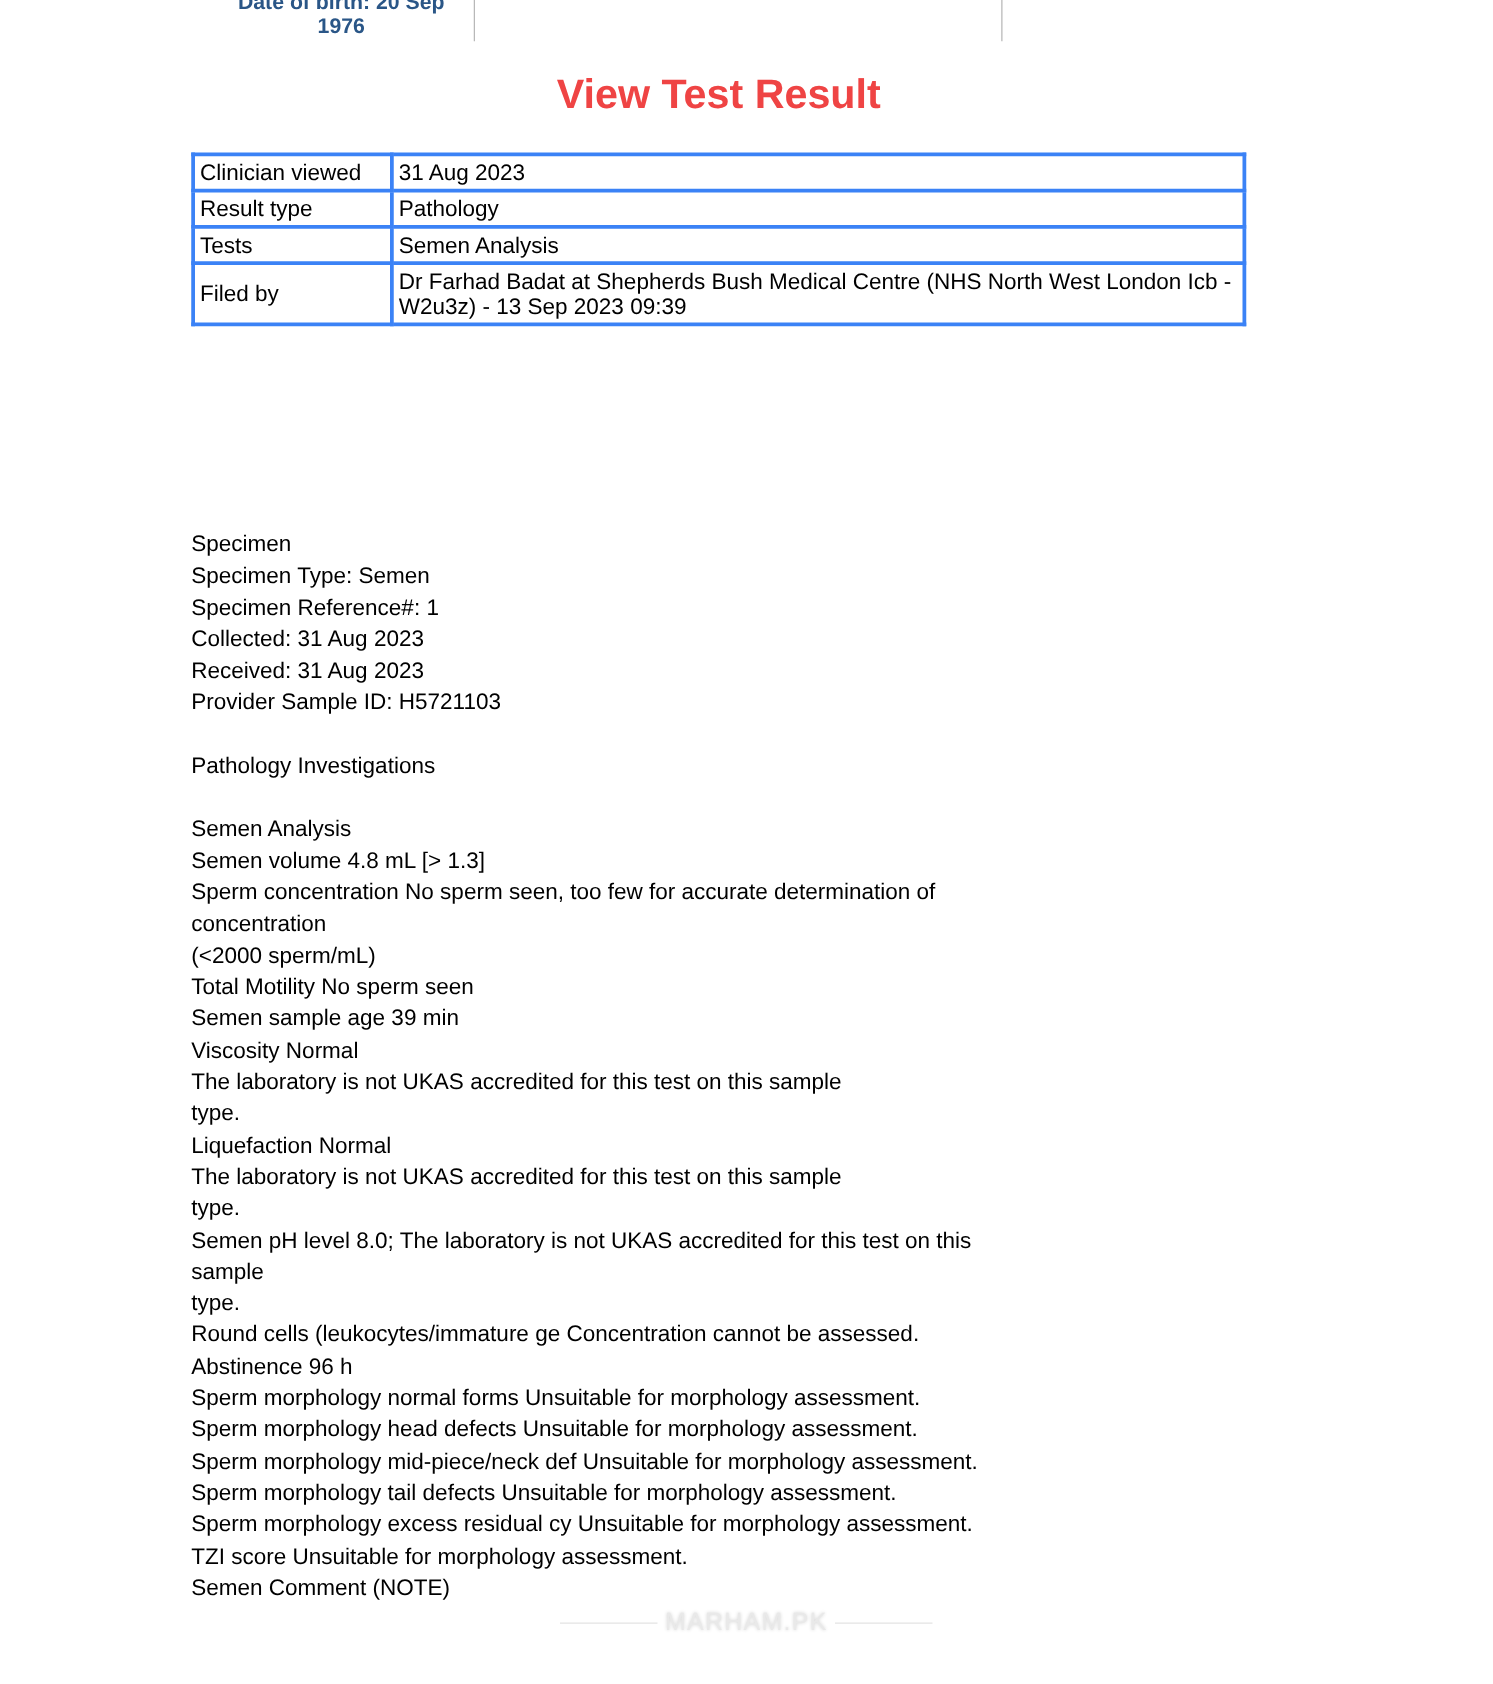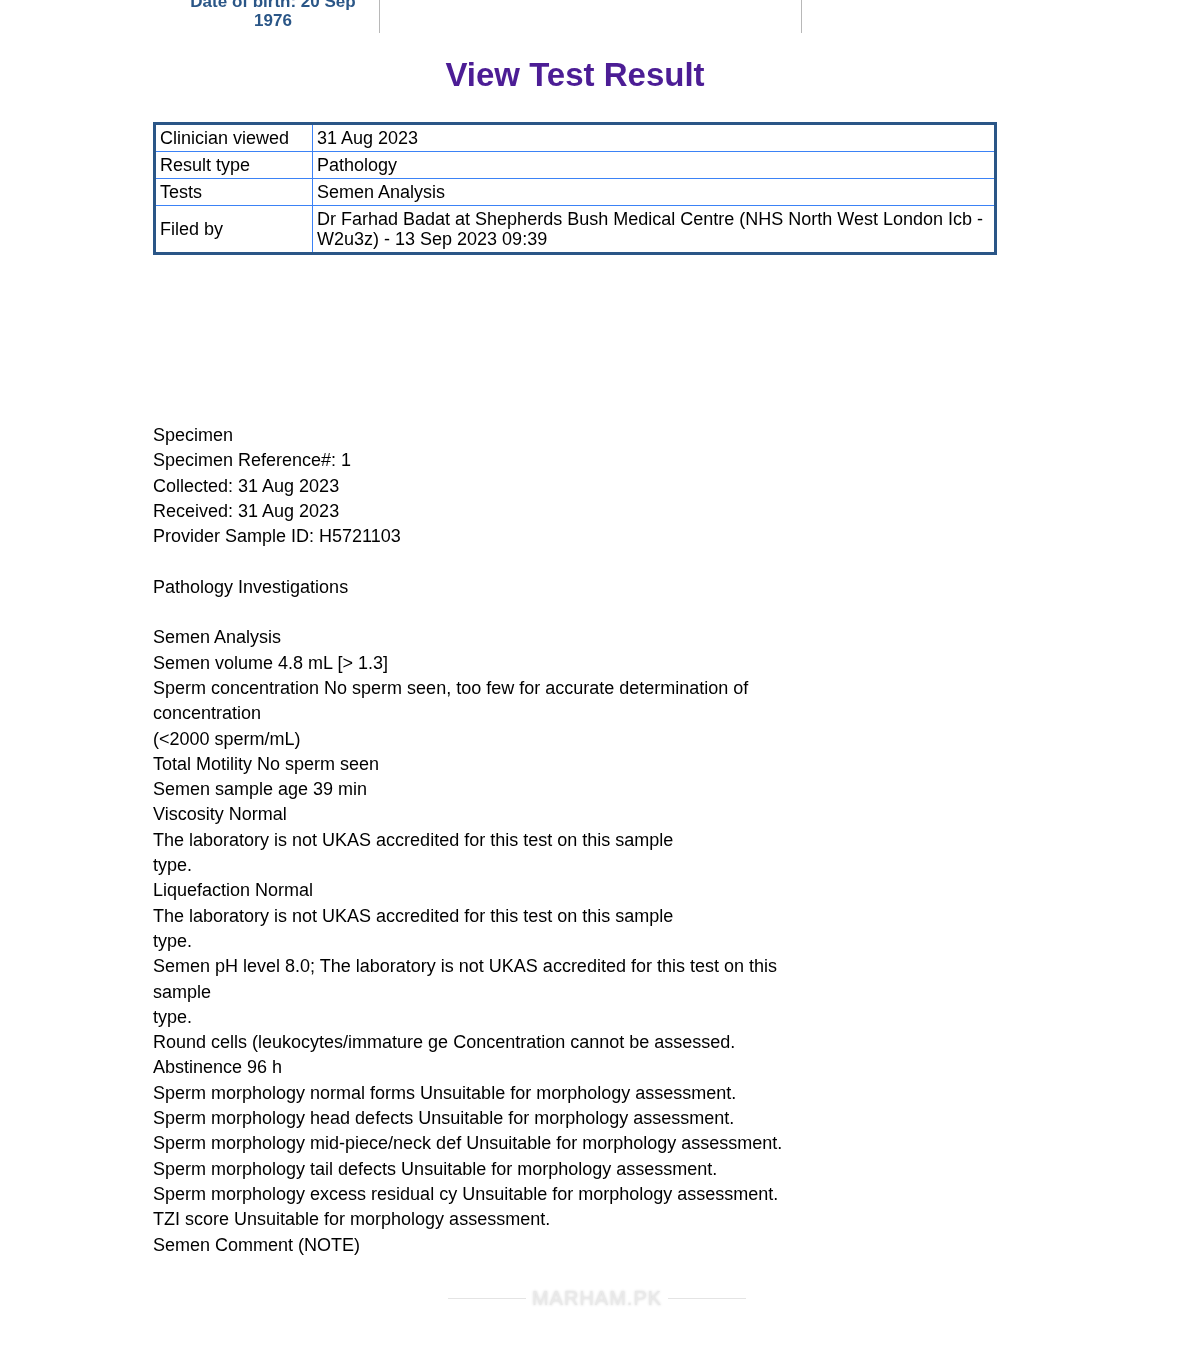--- a/index.html
+++ b/index.html
@@ -8,28 +8,28 @@
     font-family: "Liberation Sans", sans-serif; color: #000;
   }
   .top-header { position: absolute; left: 16px; top: 0; width: 1194px; height: 34px; }
   .dob {
     position: absolute; left: 153px; top: -8px; width: 208px;
     text-align: center; color: #2a5687; font-weight: bold; font-size: 17px; line-height: 19px;
   }
   .vdiv { position: absolute; top: 0; width: 1px; height: 33px; background: #b8b8b8; }
   .title {
     position: absolute; left: 0; top: 56px; width: 1150px; text-align: center;
-    color: #4c1d95; font-weight: bold; font-size: 33px; margin: 0;
+    color: #ef4444; font-weight: bold; font-size: 33px; margin: 0;
   }
   table.info {
     position: absolute; left: 153px; top: 122px; width: 844px;
     border-collapse: collapse; border: 3px solid #2a5687; font-size: 18px;
   }
   table.info td {
-    border: 1px solid #3b82f6; padding: 3px 4px; vertical-align: middle; line-height: 20px;
+    border: 3px solid #3b82f6; padding: 3px 4px; vertical-align: middle; line-height: 20px;
   }
   table.info td.k { width: 148px; }
   table.info tr.bold td { font-weight: bold; }
   .body-text {
     position: absolute; left: 153px; top: 423px; width: 800px;
     font-size: 18px; line-height: 25.3px;
   }
   .body-text div { min-height: 25.3px; white-space: pre-wrap; }
   .watermark {
     position: absolute; left: 448px; top: 1284px; width: 298px; height: 28px;
@@ -71,21 +71,21 @@
       </tr>
       <tr>
         <td class="k">Filed by</td>
         <td>Dr Farhad Badat at Shepherds Bush Medical Centre (NHS North West London Icb - W2u3z) - 13 Sep 2023 09:39</td>
       </tr>
     </tbody>
 </table>
 
 <div class="body-text">
   <div>Specimen</div>
-  <div id="specimen-lines" style="min-height:0"><div>Specimen Reference#: 1</div><div>Collected: 31 Aug 2023</div><div>Received: 31 Aug 2023</div><div>Provider Sample ID: H5721103</div></div>
+  <div id="specimen-lines" style="min-height:0"><div>Specimen Type: Semen</div><div>Specimen Reference#: 1</div><div>Collected: 31 Aug 2023</div><div>Received: 31 Aug 2023</div><div>Provider Sample ID: H5721103</div></div>
   <div></div>
   <div>Pathology Investigations</div>
   <div></div>
   <div>Semen Analysis</div>
   <div id="semen-lines" style="min-height:0"><div>Semen volume 4.8 mL [&gt; 1.3]</div><div>Sperm concentration No sperm seen, too few for accurate determination of</div><div>concentration</div><div>(&lt;2000 sperm/mL)</div><div>Total Motility No sperm seen</div><div>Semen sample age 39 min</div><div>Viscosity Normal</div><div>The laboratory is not UKAS accredited for this test on this sample</div><div>type.</div><div>Liquefaction Normal</div><div>The laboratory is not UKAS accredited for this test on this sample</div><div>type.</div><div>Semen pH level 8.0; The laboratory is not UKAS accredited for this test on this</div><div>sample</div><div>type.</div><div>Round cells (leukocytes/immature ge Concentration cannot be assessed.</div><div>Abstinence 96 h</div><div>Sperm morphology normal forms Unsuitable for morphology assessment.</div><div>Sperm morphology head defects Unsuitable for morphology assessment.</div><div>Sperm morphology mid-piece/neck def Unsuitable for morphology assessment.</div><div>Sperm morphology tail defects Unsuitable for morphology assessment.</div><div>Sperm morphology excess residual cy Unsuitable for morphology assessment.</div><div>TZI score Unsuitable for morphology assessment.</div><div>Semen Comment (NOTE)</div></div>
 </div>
 
 <div class="watermark">
   <span class="wm-line"></span>
   <span class="wm-text">MARHAM.PK</span>

